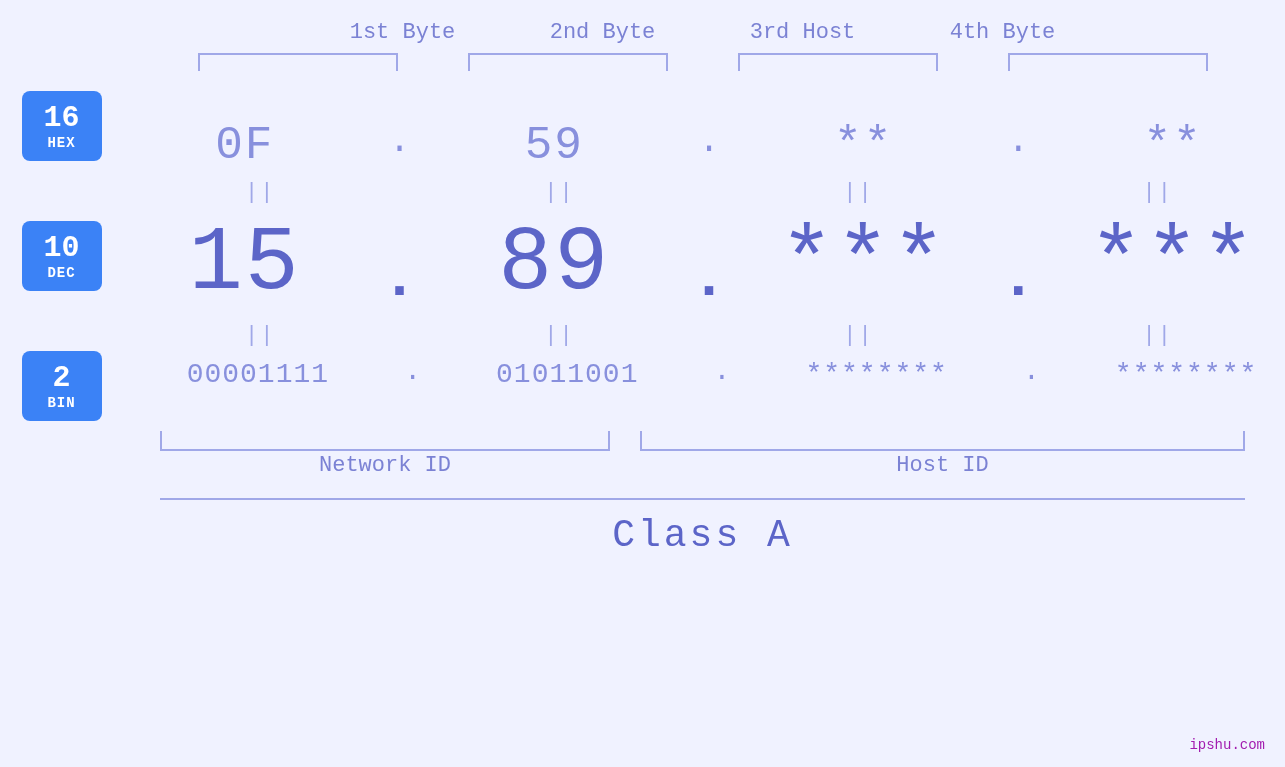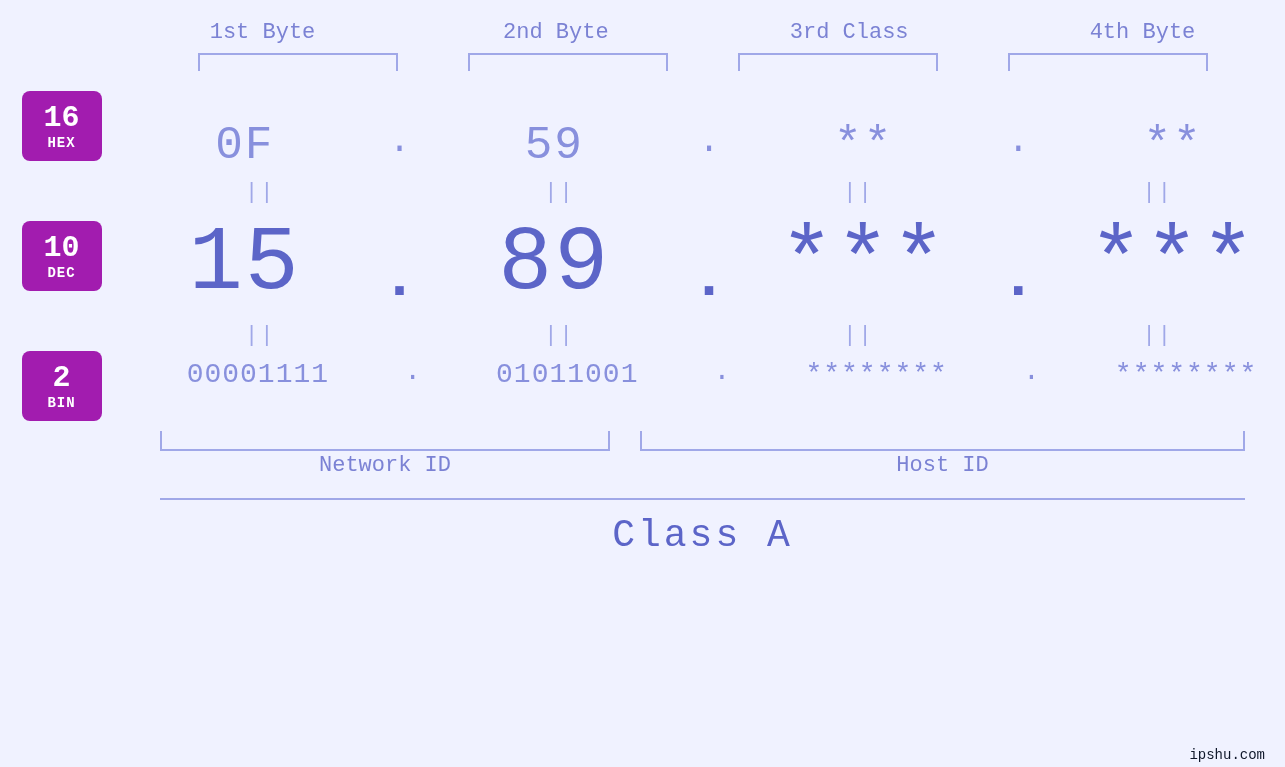--- a/index.html
+++ b/index.html
@@ -21,21 +21,21 @@
       flex-direction: column;
       align-items: center;
       padding: 20px 0 10px 0;
     }
 
     
     .byte-labels {
       display: flex;
       width: 1080px;
       margin-left: 120px;
-      justify-content: space-between;
+      justify-content: center;
       margin-bottom: 8px;
     }
 
     .byte-label {
       color: #7b82d4;
       font-size: 22px;
       font-family: 'Courier New', Courier, monospace;
       text-align: center;
       width: 200px;
     }
@@ -70,21 +70,21 @@
       display: flex;
       flex-direction: column;
       align-items: center;
       gap: 60px;
       margin-left: 20px;
       margin-right: 30px;
       width: 100px;
     }
 
     .badge {
-      background: #a21caf;
+      background: #3b82f6;
       color: white;
       border-radius: 8px;
       width: 80px;
       height: 70px;
       display: flex;
       flex-direction: column;
       align-items: center;
       justify-content: center;
       font-size: 24px;
       font-weight: bold;
@@ -185,23 +185,23 @@
       letter-spacing: 2px;
     }
 
     .equals-gap {
       width: 30px;
     }
 
     
     .watermark {
       position: absolute;
-      bottom: 4px;
+      bottom: 14px;
       right: 20px;
-      color: #0f172a;
+      color: #a21caf;
       font-size: 14px;
       font-family: 'Courier New', Courier, monospace;
     }
 
     
     .hex-row { margin-top: 0px; }
     .eq1 { margin: 2px 0; }
     .dec-row { margin: 0px 0; }
     .eq2 { margin: 2px 0; }
     .bin-row { margin: 0px 13px; }
@@ -213,21 +213,21 @@
     }
   </style>
 </head>
 <body>
 
 <div class="container">
 
   <div class="byte-labels">
     <div class="byte-label">1st Byte</div>
     <div class="byte-label">2nd Byte</div>
-    <div class="byte-label">3rd Class</div>
+    <div class="byte-label">3rd Host</div>
     <div class="byte-label">4th Byte</div>
   </div>
 
   <div class="brackets-row">
     <div class="bracket"></div>
     <div class="bracket"></div>
     <div class="bracket"></div>
     <div class="bracket"></div>
   </div>
 

